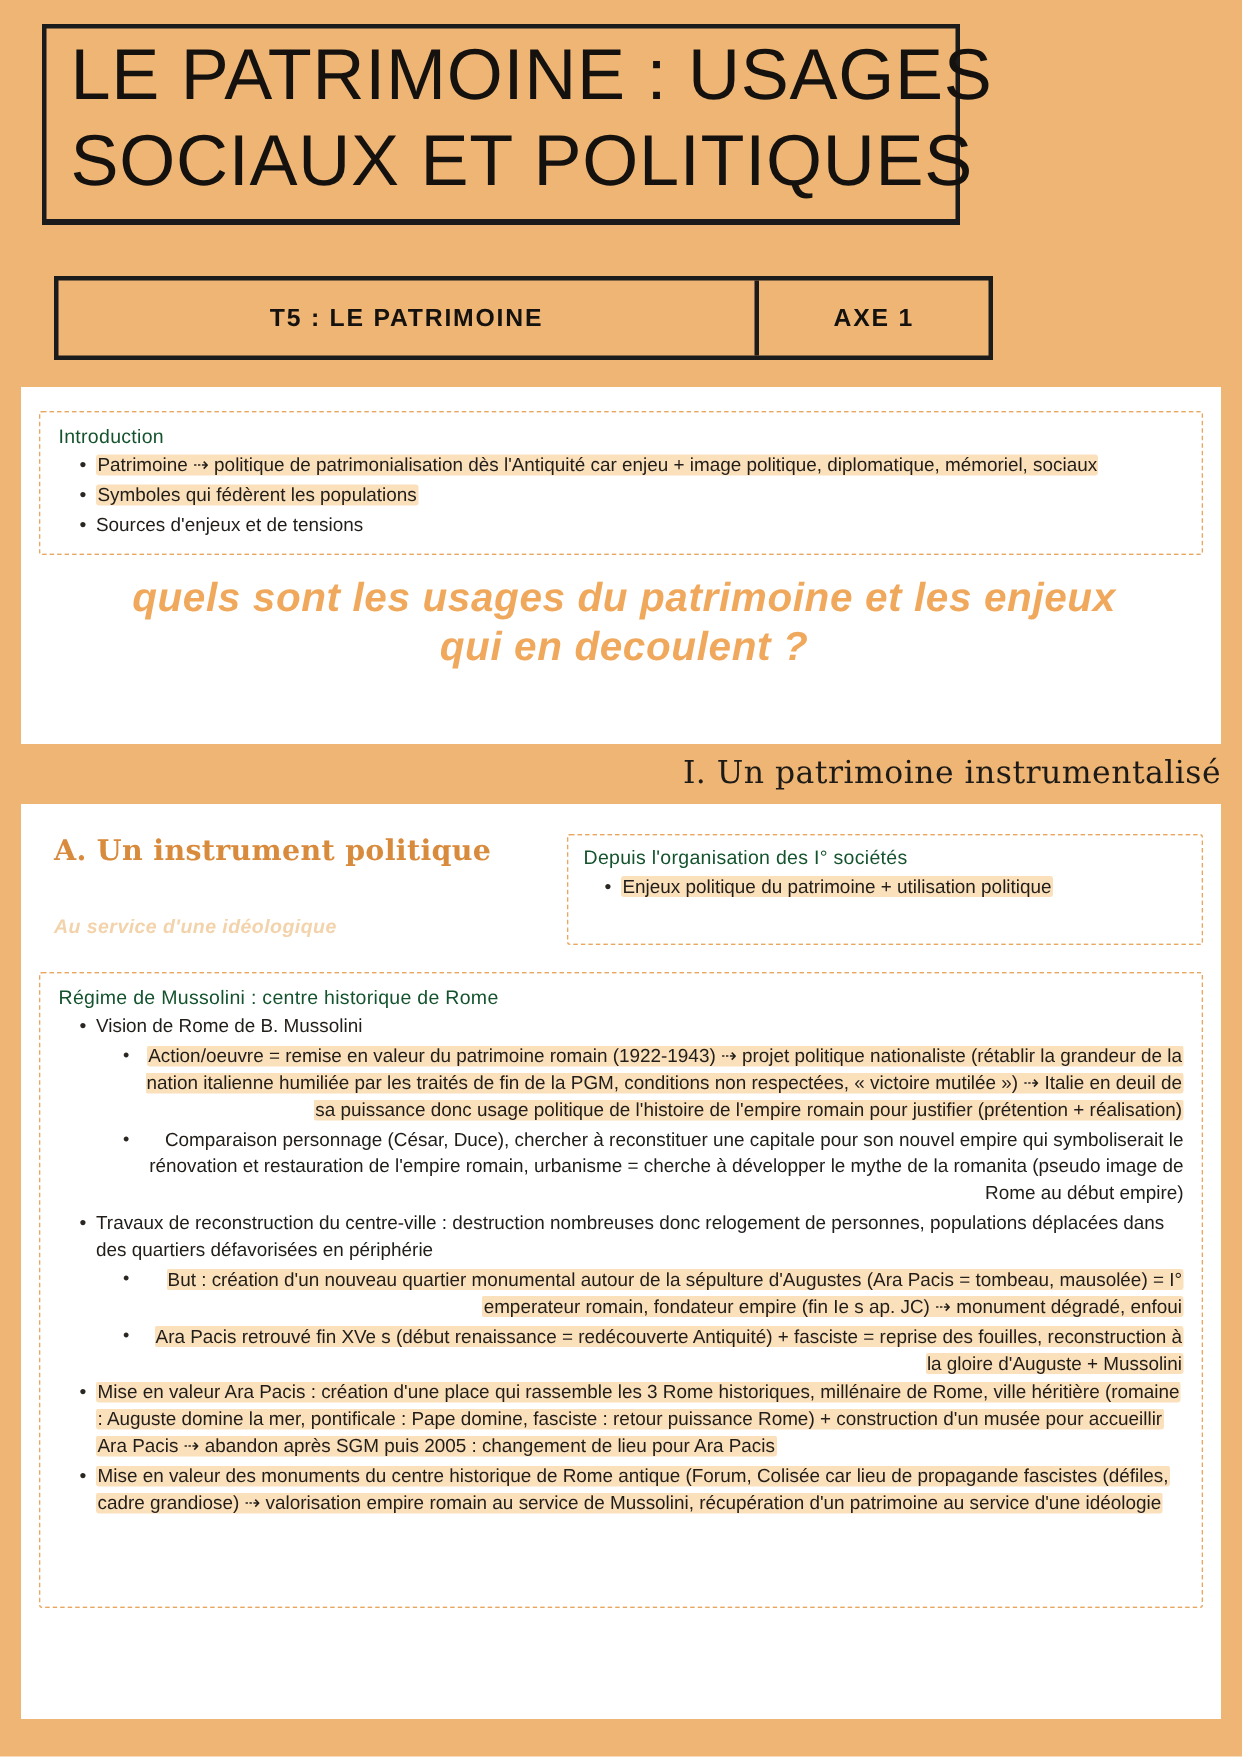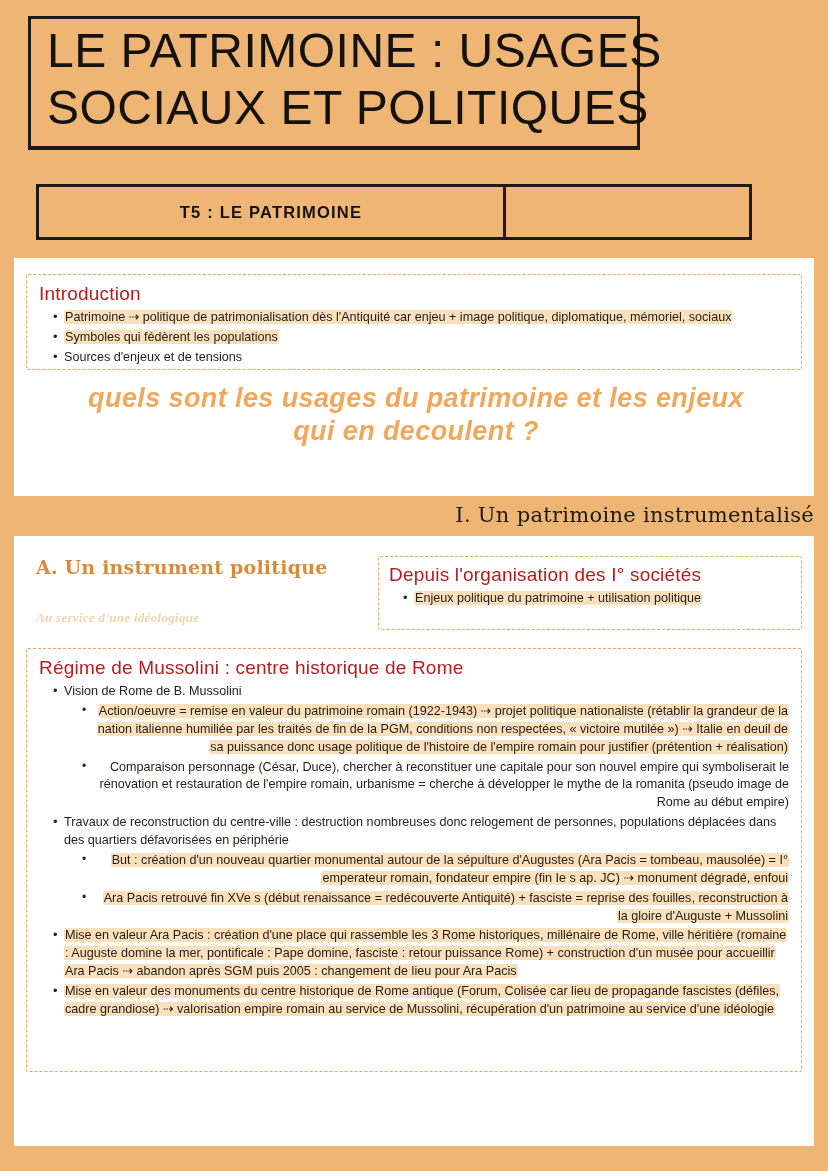--- a/index.html
+++ b/index.html
@@ -31,21 +31,21 @@
     letter-spacing: 0.5px;
     color: #14110f;
     font-weight: 400;
     white-space: nowrap;
   }
 
   
   .hdr-bar {
     position: absolute;
     left: 36px; top: 184px;
-    width: 716px; height: 56px;
+    width: 626px; height: 56px;
     display: flex;
     border: 3px solid #1b1b1b;
     background: #eeb574;
   }
   .hdr-cell {
     display: flex; align-items: center; justify-content: center;
     font-size: 16.5px; font-weight: bold; letter-spacing: 1.2px;
     color: #14110f;
   }
   .hdr-cell.left { flex: 0 0 467px; border-right: 3px solid #1b1b1b; }
@@ -59,22 +59,22 @@
   #paper-intro { left: 14px; top: 258px; width: 800px; height: 238px; }
   #paper-body  { left: 14px; top: 536px; width: 800px; height: 610px; }
 
   
   .dashed {
     border: 1.4px dashed #e8a65f;
     border-radius: 2px;
   }
 
   .sec-label {
-    font-size: 19px;
-    color: #b91c1c;
+    font-size: 13px;
+    color: #14532d;
     font-family: "Liberation Sans", sans-serif;
     margin-bottom: 4px;
     letter-spacing: .2px;
   }
 
   ul.l0 { margin: 0; padding-left: 14px; list-style: none; }
   ul.l0 > li { position: relative; padding-left: 11px; margin: 2px 0; }
   ul.l0 > li:before {
     content: "•"; position: absolute; left: 0; top: -1px; color: #2a2622; font-size: 13px;
   }
@@ -130,21 +130,21 @@
   #a-head {
     position: absolute; left: 36px; top: 556px; width: 330px;
     font-family: "DejaVu Serif", serif;
     font-weight: bold;
     font-size: 19px;
     color: #d98b3d;
     letter-spacing: .2px;
   }
   #a-sub {
     position: absolute; left: 36px; top: 610px; width: 330px;
-    font-family: Liberation Serif, serif;
+    font-family: Liberation Sans, sans-serif;
     font-style: italic;
     font-weight: bold;
     font-size: 13px;
     color: #f3d3ab;
     letter-spacing: .3px;
   }
 
   
   #since-box {
     position: absolute; left: 378px; top: 556px; width: 424px; height: 74px;
@@ -162,20 +162,21 @@
 
 <div class="title-wrap">
   <div class="title-box">
     <div class="title-line">LE PATRIMOINE : USAGES</div>
     <div class="title-line">SOCIAUX ET POLITIQUES</div>
   </div>
 </div>
 
 <div class="hdr-bar">
   <div class="hdr-cell left">T5 : LE PATRIMOINE</div>
+  <div class="hdr-cell right">AXE 1</div>
 </div>
 
 <div class="paper" id="paper-intro"></div>
 
 <div class="dashed" id="intro-box">
   <div class="sec-label">Introduction</div>
   <ul class="l0 txt">
     <li><span class="hl">Patrimoine ⇢ politique de patrimonialisation dès l'Antiquité car enjeu + image politique, diplomatique, mémoriel, sociaux</span></li>
     <li><span class="hl">Symboles qui fédèrent les populations</span></li>
     <li><span>Sources d'enjeux et de tensions</span></li>

